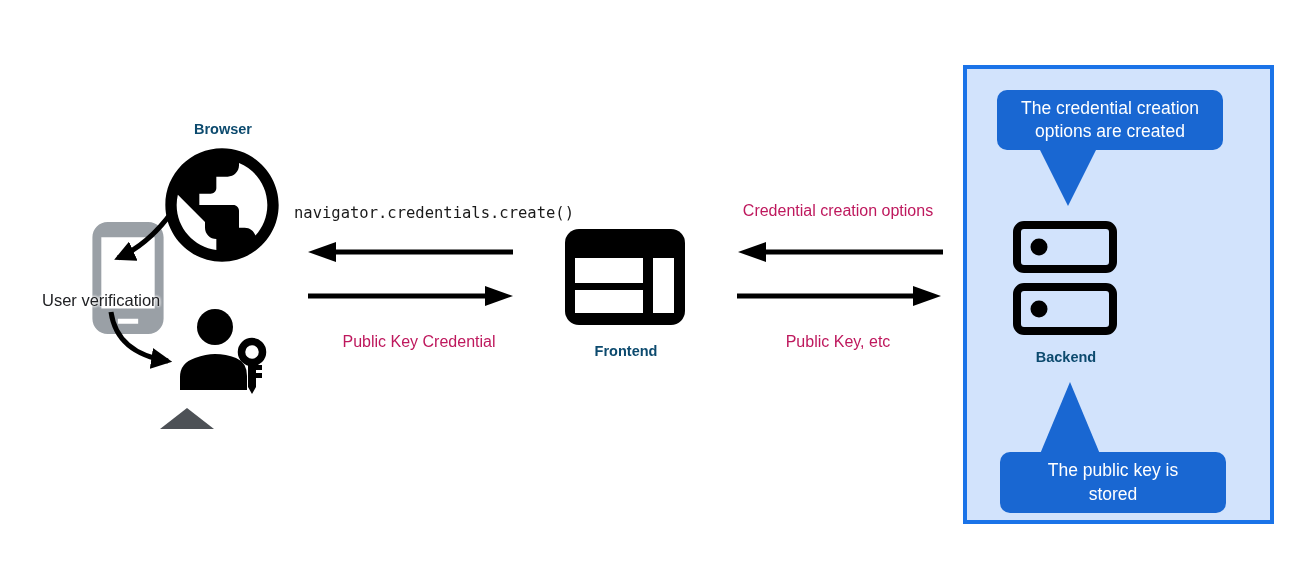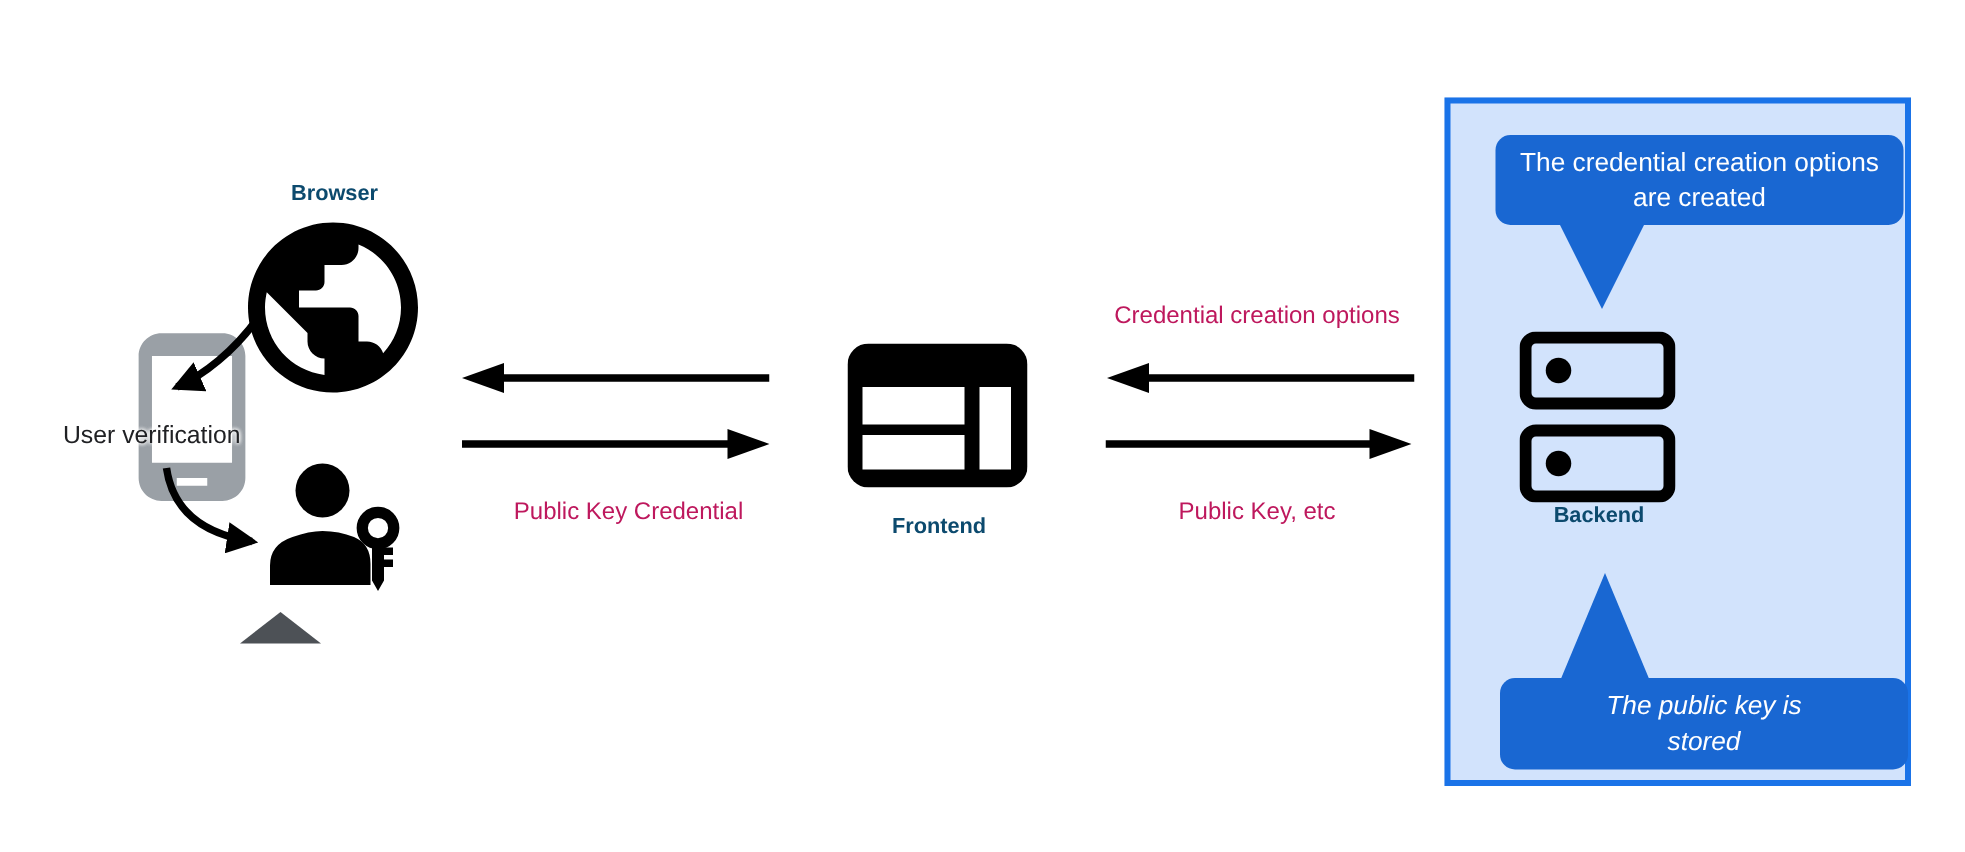--- a/index.html
+++ b/index.html
@@ -5,39 +5,39 @@
   html,body{margin:0;padding:0;background:#fff;}
   .canvas{
     position:relative;width:1310px;height:568px;background:#ffffff;
     font-family:"Liberation Sans",sans-serif;color:#202124;overflow:hidden;
   }
   .abs{position:absolute;}
   .node-label{font-weight:700;font-size:14.5px;color:#0c4a6e;white-space:nowrap;transform:translateX(-50%);}
   .msg-label{font-size:16px;color:#be185d;white-space:nowrap;transform:translateX(-50%);}
   .code-label{font-family:"DejaVu Sans Mono",monospace;font-size:15.5px;color:#1a1a1a;white-space:nowrap;transform:translateX(-50%);}
   .uv-label{font-size:16.5px;color:#202124;white-space:nowrap;
-    text-shadow:0 0 3px #fff,0 0 3px #fff,0 0 3px #fff;}
+    text-shadow:0 0 3px #fff,0 0 3px #fff,0 0 3px #fff;margin-top:10px;}
   .tooltip{
     background:#4d5156;color:#fff;border-radius:8px;
     width:229px;height:38px;line-height:38px;text-align:center;font-size:20px;white-space:nowrap;
   }
   .tooltip-tail{
     width:0;height:0;border-left:27px solid transparent;border-right:27px solid transparent;
     border-bottom:21px solid #4d5156;
   }
   .panel{
     width:311px;height:459px;background:#d2e3fc;border:4px solid #1a73e8;box-sizing:border-box;
   }
   .bubble{
-    background:#1967d2;color:#fff;border-radius:10px;width:272px;box-sizing:border-box;
+    background:#1967d2;color:#fff;border-radius:10px;width:226px;box-sizing:border-box;
     padding:7px 10px;text-align:center;font-size:17.5px;line-height:1.32;
     display:flex;align-items:center;justify-content:center;
   }
   .bubble-top{min-height:60px;}
-  .bubble-bottom{min-height:61px;font-style:italic;}
+  .bubble-bottom{min-height:61px;}
   .bubble-bottom .bubble-text{max-width:180px;}
   .tail-down{
     width:0;height:0;border-left:29px solid transparent;border-right:29px solid transparent;
     border-top:58px solid #1967d2;
   }
   .tail-up{
     width:0;height:0;border-left:30px solid transparent;border-right:30px solid transparent;
     border-bottom:72px solid #1967d2;
   }
   svg{display:block;}
@@ -79,20 +79,21 @@
       </defs>
       <path d="M92,22 C76,44 56,60 38,68" fill="none" stroke="#000000" stroke-width="5" marker-end="url(#ah)"></path>
       <path d="M31,122 C35,150 55,166 88,171" fill="none" stroke="#000000" stroke-width="5" marker-end="url(#ah)"></path>
     </svg>
   </div>
 
   <div class="abs uv-label" style="left:42px;top:281px;">User verification</div>
 
   <div class="abs tooltip-tail" style="left:160px;top:408px;"></div>
 
+  <div class="abs code-label" style="left:434px;top:204px;">navigator.credentials.create()</div>
 
   <div class="abs" style="left:308px;top:241px;">
     <svg width="205" height="22" viewBox="0 0 205 22" aria-hidden="true">
       <polygon points="0,11 28,1 28,21" fill="#000000"></polygon>
       <rect x="24" y="8.5" width="181" height="5" fill="#000000"></rect>
     </svg>
   </div>
   <div class="abs" style="left:308px;top:285px;">
     <svg width="205" height="22" viewBox="0 0 205 22" aria-hidden="true">
       <polygon points="205,11 177,1 177,21" fill="#000000"></polygon>
@@ -137,20 +138,20 @@
   </div>
 
   <div class="abs" style="left:1013px;top:221px;">
     <svg width="104" height="114" viewBox="0 0 104 114" aria-hidden="true">
       <rect x="4" y="4" width="96" height="44" rx="7" fill="none" stroke="#000000" stroke-width="8"></rect>
       <circle cx="26" cy="26" r="8.5" fill="#000000"></circle>
       <rect x="4" y="66" width="96" height="44" rx="7" fill="none" stroke="#000000" stroke-width="8"></rect>
       <circle cx="26" cy="88" r="8.5" fill="#000000"></circle>
     </svg>
   </div>
-  <div class="abs node-label" style="left:1066px;top:336px;">Backend</div>
+  <div class="abs node-label" style="left:1066px;top:349px;">Backend</div>
 
   <div class="abs tail-up" style="left:1040px;top:382px;"></div>
   <div class="abs bubble bubble-bottom" style="left:1000px;top:452px;">
     <span class="bubble-text">The public key is stored</span>
   </div>
 
 </div>
 
 </body></html>

